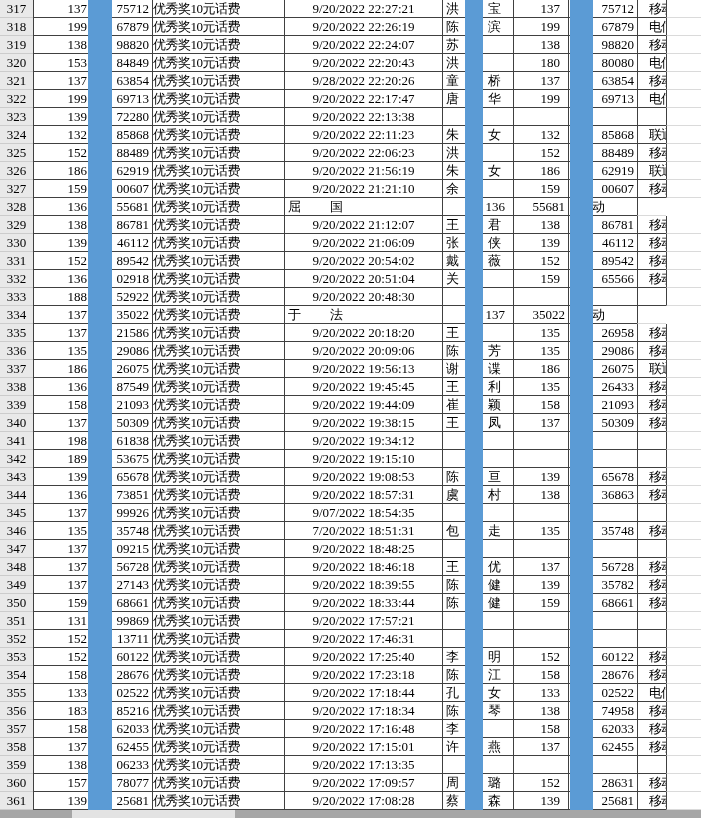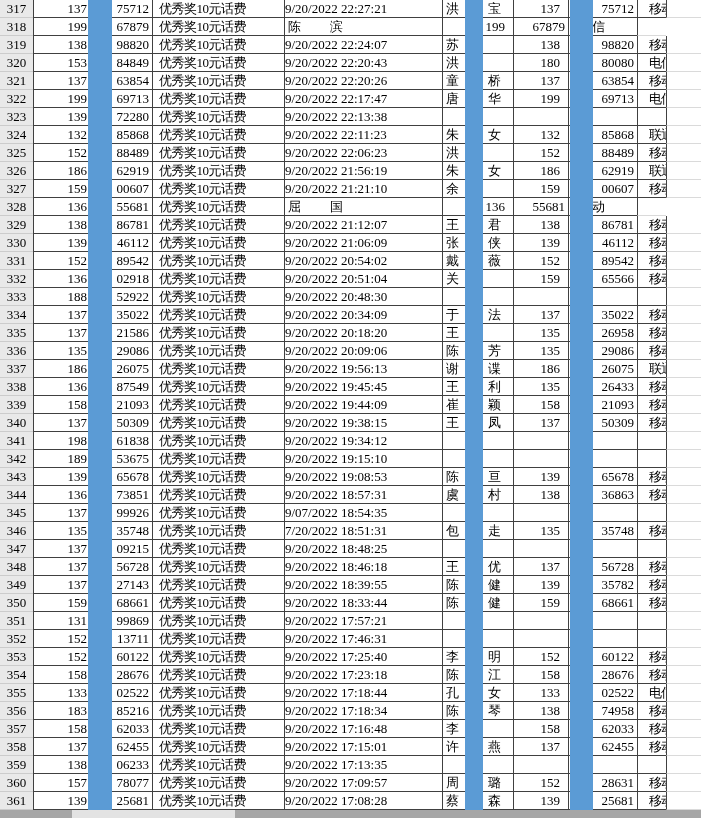--- a/index.html
+++ b/index.html
@@ -8,22 +8,22 @@
   #sheet{position:absolute;left:0;top:0;width:583px;}
   .row{display:grid;grid-template-columns:33px 59px 60px 132px 158px 71px 55px 69px 29px 35px;
        height:18px;box-sizing:border-box;}
   .row>div{box-sizing:border-box;height:18px;line-height:17px;font-size:13px;color:#000;
            overflow:hidden;white-space:nowrap;}
   .c-rowhead{background:#e9e9e9;color:#7a7a7a;font-size:12px;text-align:center;
              border-bottom:1px solid #cccccc;}
   .c-dark{border-left:1px solid #404040;border-bottom:1px solid #404040;}
   .c-p1{text-align:right;padding-right:5px;}
   .c-l1{text-align:right;padding-right:3px;}
-  .c-prize{padding-left:6px;letter-spacing:-0.5px;}
-  .c-dt{padding-left:0;white-space:pre;}
+  .c-prize{padding-left:0;letter-spacing:-0.5px;}
+  .c-dt{padding-left:0;white-space:pre;text-align:center;}
   .c-name{position:relative;}
   .c-name .fn{position:absolute;left:3px;top:0;}
   .c-name .ln{position:absolute;left:45px;top:0;}
   .c-p2{text-align:right;padding-right:8px;}
   .c-l2{text-align:right;padding-right:3px;}
   .c-car{padding-left:11px;letter-spacing:-1px;}
   .c-empty{border-left:1px solid #404040;border-bottom:1px solid #dadada;}
   .redact{position:absolute;top:0;height:810px;background:#5b9bd5;z-index:5;}
   #redact1{left:88px;width:24px;}
   #redact2{left:465px;width:18px;}
@@ -50,20 +50,21 @@
     <div class="c-dark c-l2">75712</div>
     <div class="c-dark c-car">移动</div>
     <div class="c-empty"></div>
   </div>
 
   <div class="row">
     <div class="c-rowhead">318</div>
     <div class="c-dark c-p1">199</div>
     <div class="c-dark c-l1">67879</div>
     <div class="c-dark c-prize">优秀奖10元话费</div>
+    <div class="c-dark c-dt">9/20/2022  22:26:19</div>
     <div class="c-dark c-name">
           <span class="fn">陈</span>
           <span class="ln">滨</span>
         </div>
     <div class="c-dark c-p2">199</div>
     <div class="c-dark c-l2">67879</div>
     <div class="c-dark c-car">电信</div>
     <div class="c-empty"></div>
   </div>
 
@@ -97,21 +98,21 @@
     <div class="c-dark c-l2">80080</div>
     <div class="c-dark c-car">电信</div>
     <div class="c-empty"></div>
   </div>
 
   <div class="row">
     <div class="c-rowhead">321</div>
     <div class="c-dark c-p1">137</div>
     <div class="c-dark c-l1">63854</div>
     <div class="c-dark c-prize">优秀奖10元话费</div>
-    <div class="c-dark c-dt">9/20/2022  22:20:26</div>
+    <div class="c-dark c-dt">9/28/2022  22:20:26</div>
     <div class="c-dark c-name">
           <span class="fn">童</span>
           <span class="ln">桥</span>
         </div>
     <div class="c-dark c-p2">137</div>
     <div class="c-dark c-l2">63854</div>
     <div class="c-dark c-car">移动</div>
     <div class="c-empty"></div>
   </div>
 
@@ -304,21 +305,20 @@
     <div class="c-dark c-l2"></div>
     <div class="c-dark c-car"></div>
     <div class="c-empty"></div>
   </div>
 
   <div class="row">
     <div class="c-rowhead">334</div>
     <div class="c-dark c-p1">137</div>
     <div class="c-dark c-l1">35022</div>
     <div class="c-dark c-prize">优秀奖10元话费</div>
-    <div class="c-dark c-dt">9/20/2022  20:34:09</div>
     <div class="c-dark c-name">
           <span class="fn">于</span>
           <span class="ln">法</span>
         </div>
     <div class="c-dark c-p2">137</div>
     <div class="c-dark c-l2">35022</div>
     <div class="c-dark c-car">移动</div>
     <div class="c-empty"></div>
   </div>
 

